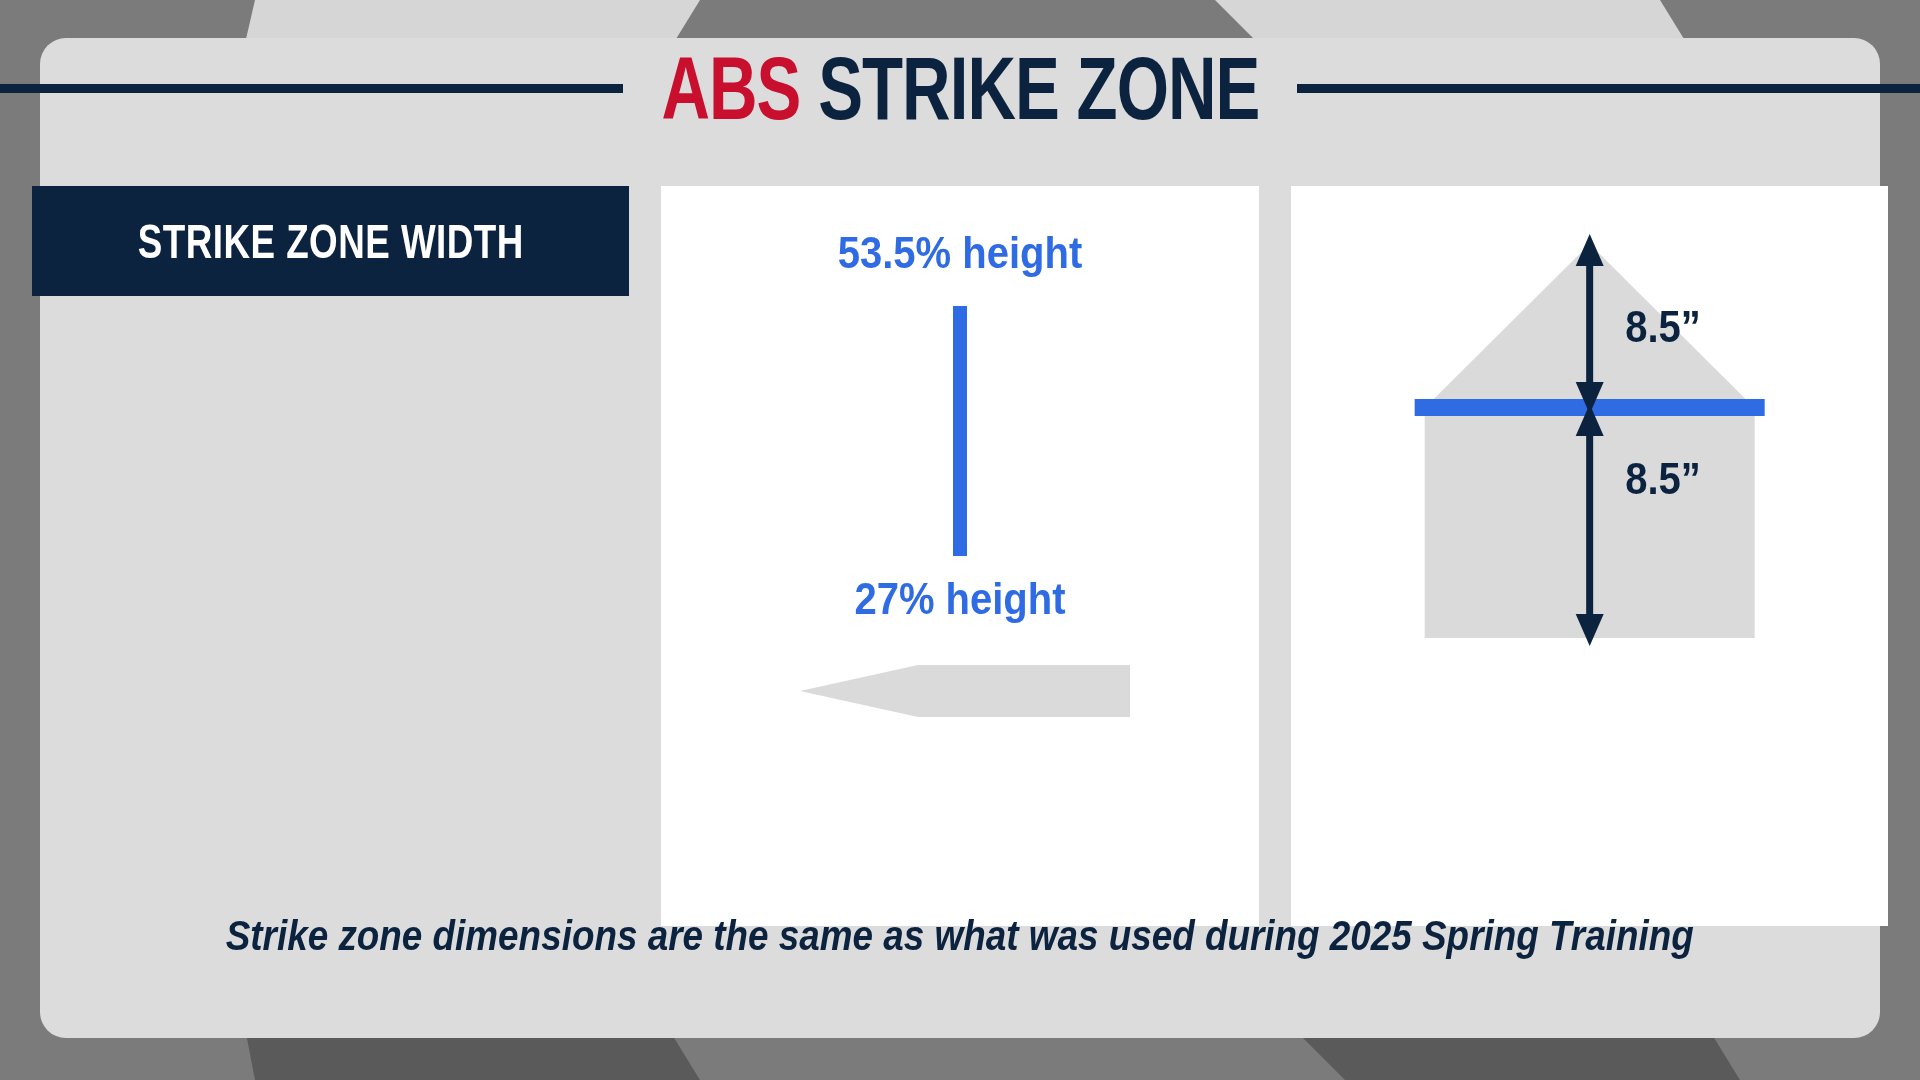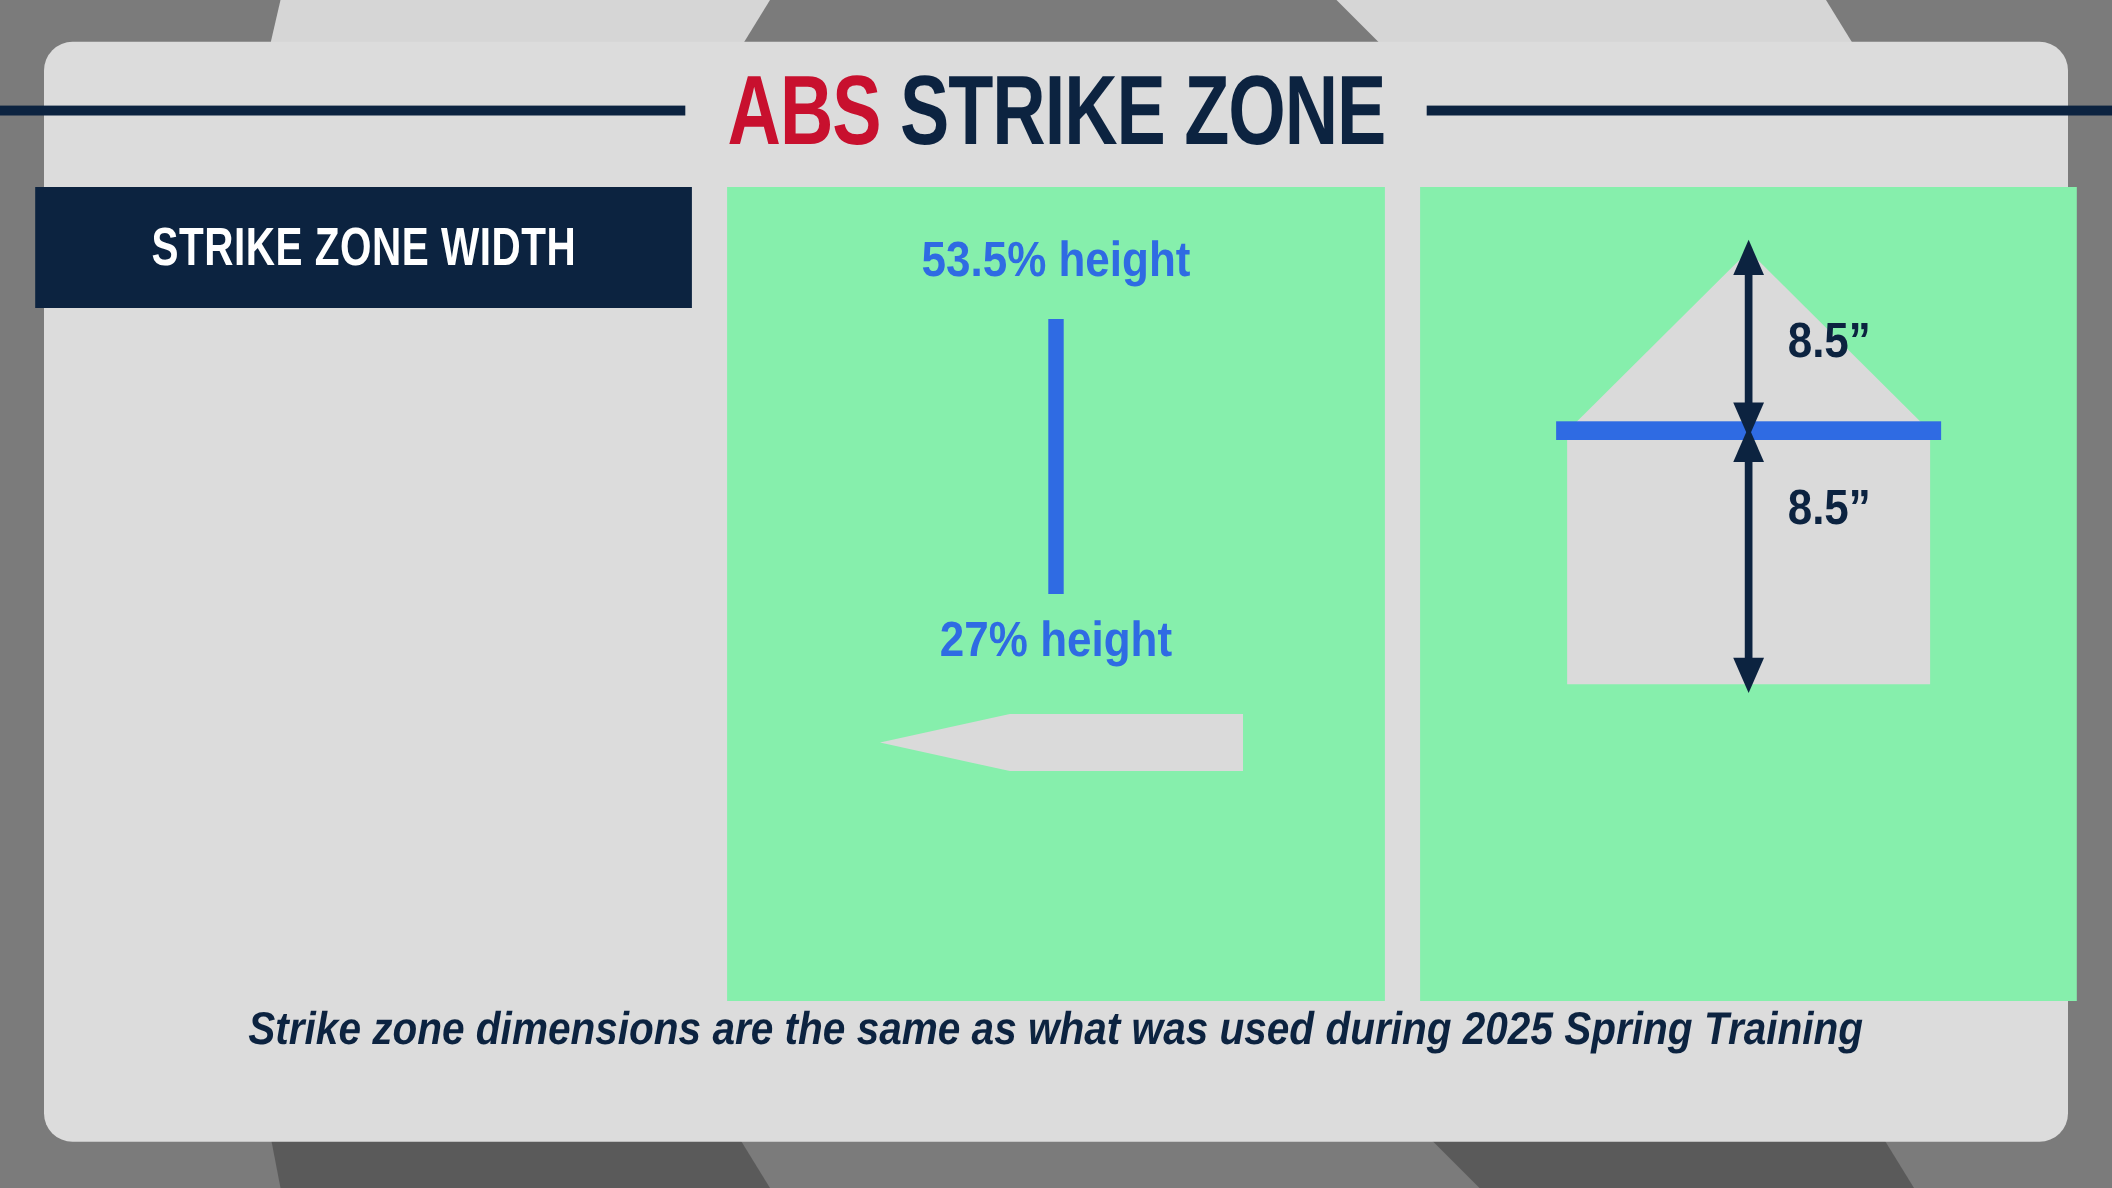--- a/index.html
+++ b/index.html
@@ -17,21 +17,21 @@
   #card {
     position:absolute;
     left:40px; top:38px; width:1840px; height:1000px;
     background:#dcdcdc;
     border-radius:26px;
     z-index:1;
   }
 
   
   #title-bar {
-    position:absolute; left:0; top:62px; width:1920px; height:76px;
+    position:absolute; left:0; top:50px; width:1920px; height:76px;
     z-index:3;
     display:flex; align-items:center; justify-content:center;
   }
   .rule {
     flex:1 1 auto; height:9px; background:#0c2340;
   }
   #title-text {
     flex:0 0 auto;
     padding:0 26px;
     white-space:nowrap;
@@ -40,39 +40,39 @@
     letter-spacing:-1px;
     line-height:1;
     transform:scaleY(1.28) scaleX(0.96);
     transform-origin:center;
   }
   #title-abs { color:#c8102e; }
   #title-rest { color:#0c2340; }
 
   
   #panels {
-    position:absolute; left:32px; top:170px; width:1856px; height:740px;
+    position:absolute; left:32px; top:186px; width:1856px; height:740px;
     z-index:3;
     display:flex; gap:32px;
   }
   .panel { flex:1 1 0; display:flex; flex-direction:column; }
   .panel-header {
     height:110px; background:#0c2340;
     display:flex; align-items:center; justify-content:center;
   }
   .panel-header span {
     color:#ffffff;
     font-size:40px;
     font-weight:bold;
     letter-spacing:0.5px;
     transform:scaleY(1.22) scaleX(0.92);
     white-space:nowrap;
   }
   .panel-body {
-    flex:1 1 auto; background:#86efac; position:relative; overflow:hidden;padding-left:24px;
+    flex:1 1 auto; background:#ffffff; position:relative; overflow:hidden;padding-left:24px;
   }
 
   
   #sz-square {
     position:absolute; left:118px; top:68px; width:360px; height:380px;
     border:7px solid #2f6be3;
   }
   #sz-17-label {
     position:absolute; left:118px; top:200px; width:360px;
     text-align:center; color:#2f6be3; font-size:44px; font-weight:bold;

